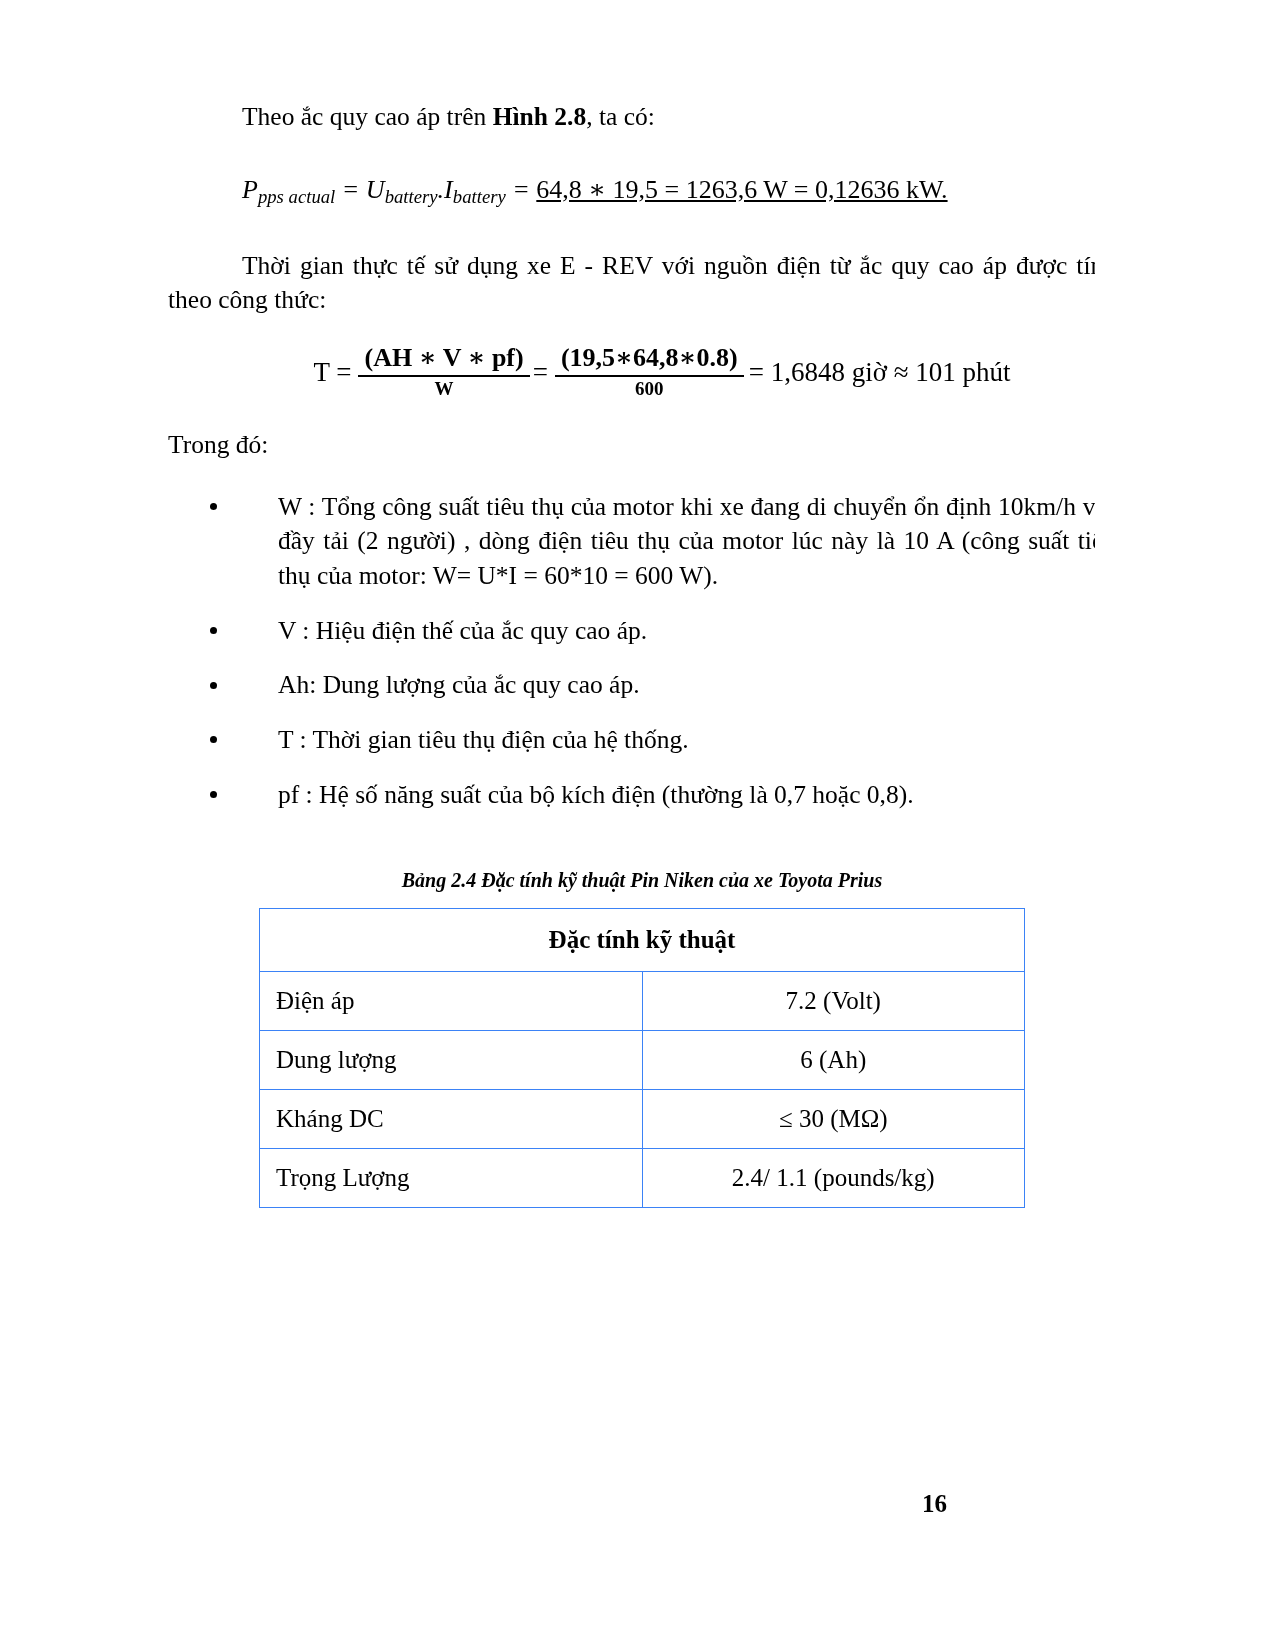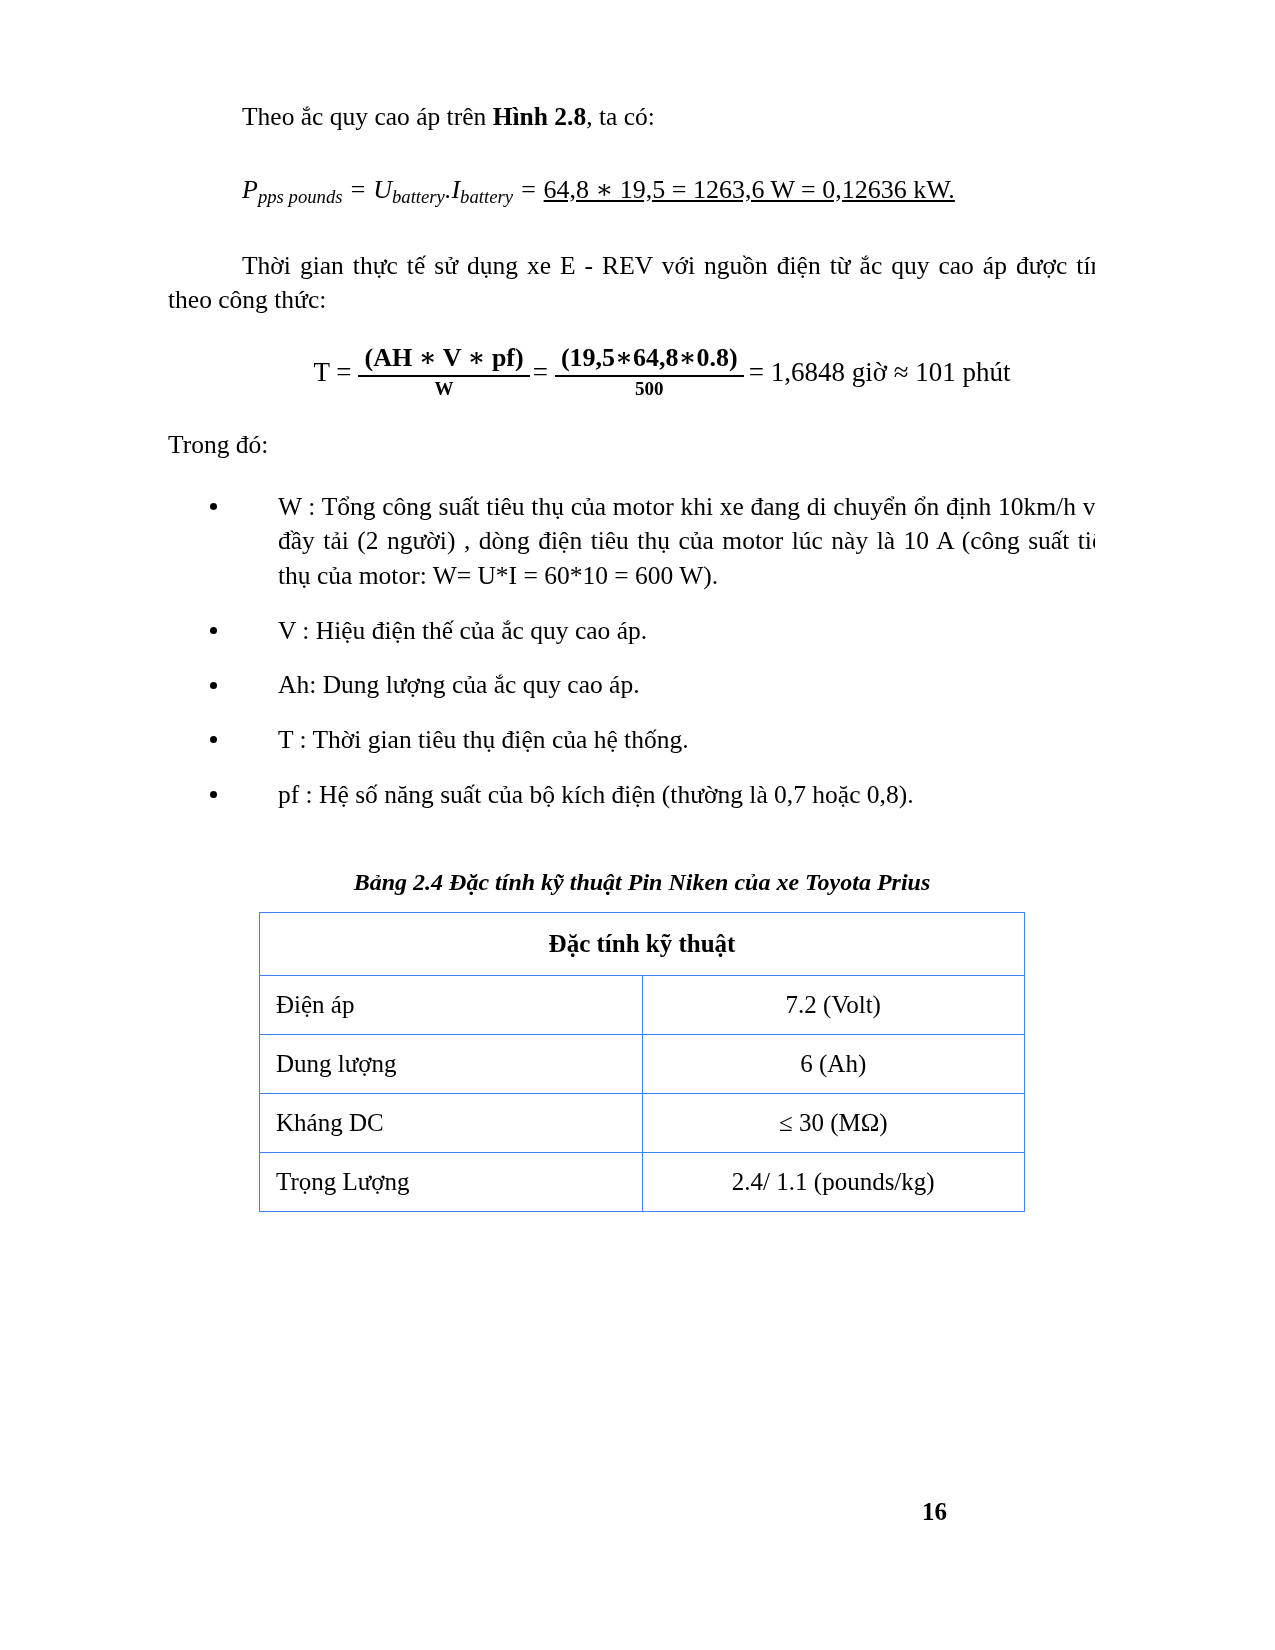--- a/index.html
+++ b/index.html
@@ -136,21 +136,21 @@
   
   .sec-head {
     font-size: 25.5px;
     margin: 0;
   }
   .sec-head .lbl { font-weight: bold; }
 
   
   .table-caption {
     text-align: center;
-    font-size: 24px;
+    font-size: 20px;
     font-weight: bold;
     font-style: italic;
     margin: 0;
   }
 
   
   table.spec {
     border-collapse: collapse;
     margin: 16px auto 0 auto;
     width: 766px;
@@ -174,54 +174,54 @@
     width: 380px;
   }
   table.spec td.value {
     text-align: center;
   }
 
   
   .page-number {
     position: absolute;
     right: 148px;
-    bottom: 124px;
+    bottom: 132px;
     font-size: 25px;
     font-weight: bold;
     font-family: "Liberation Serif", "DejaVu Serif", serif;
   }
 </style>
 </head>
 <body>
 
 <div class="page">
   <div class="content">
 
     <p class="para indent"><span>Theo ắc quy cao áp trên </span><b>Hình 2.8</b><span>, ta có:</span></p>
 
     <div class="gap-lg"></div>
 
-    <div class="formula-block"><span>P</span><span class="sub">pps pounds</span><span> = </span><span>U</span><span class="sub">battery</span><span>.</span><span>I</span><span class="sub">battery</span><span> = </span><span class="up">64,8 ∗ 19,5 = 1263,6 W = 0,12636 kW.</span></div>
+    <div class="formula-block"><span>P</span><span class="sub">pps actual</span><span> = </span><span>U</span><span class="sub">battery</span><span>.</span><span>I</span><span class="sub">battery</span><span> = </span><span class="up">64,8 ∗ 19,5 = 1263,6 W = 0,12636 kW.</span></div>
 
     <div class="gap-lg"></div>
 
     <p class="para indent">Thời gian thực tế sử dụng xe E - REV với nguồn điện từ ắc quy cao áp được tính theo công thức:</p>
 
     <div class="gap-md"></div>
 
     <div class="frac-line">
       <span class="lhs">T =</span>
       <span class="frac">
         <span class="num">(AH ∗ V ∗ pf)</span>
         <span class="den">W</span>
       </span>
       <span class="lhs">=</span>
       <span class="frac">
         <span class="num">(19,5∗64,8∗0.8)</span>
-        <span class="den">500</span>
+        <span class="den">600</span>
       </span>
       <span class="tail">= 1,6848 giờ ≈ 101 phút</span>
     </div>
 
     <div class="gap-md"></div>
 
     <p class="para">Trong đó:</p>
 
     <div class="gap-md"></div>
 

